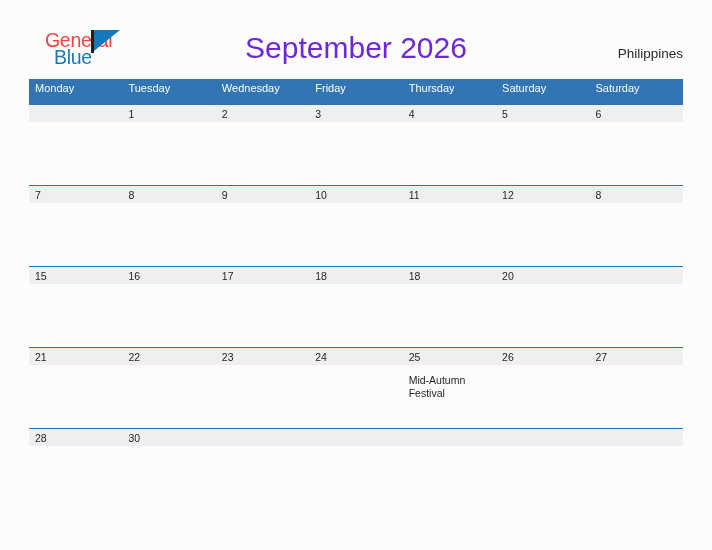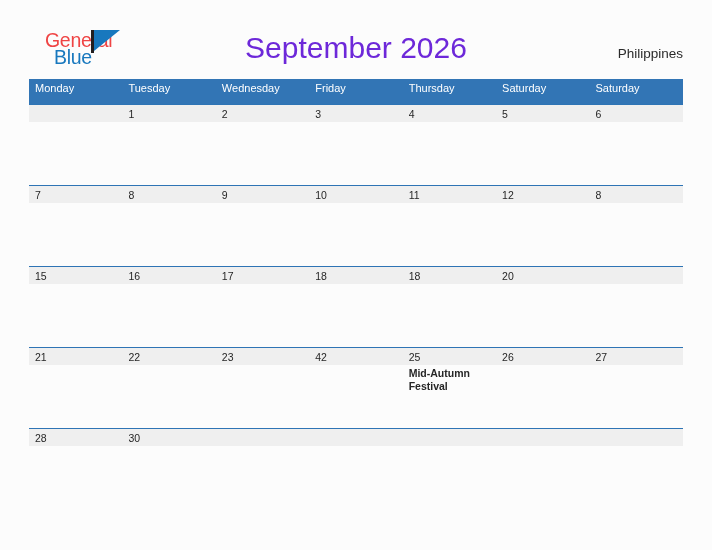--- a/index.html
+++ b/index.html
@@ -161,22 +161,21 @@
     padding: 2px 5px 0 6px;
     position: relative;
   }
   .day-num {
     font-size: 10.5px;
     line-height: 14px;
     color: #262626;
     font-family: "Liberation Sans", sans-serif;
   }
   .day-events {
-    margin-top: 3px;
-    font-weight: bold;
+    margin-top: 10px;
   }
   .event {
     font-size: 10.5px;
     line-height: 12.5px;
     color: #262626;
     font-family: "Liberation Sans", sans-serif;
     word-wrap: break-word;
   }
   .day.empty .day-num {
     visibility: hidden;
@@ -298,21 +297,21 @@
             <div class="day">
               <div class="day-num">21</div>
             </div>
             <div class="day">
               <div class="day-num">22</div>
             </div>
             <div class="day">
               <div class="day-num">23</div>
             </div>
             <div class="day">
-              <div class="day-num">42</div>
+              <div class="day-num">24</div>
             </div>
             <div class="day">
               <div class="day-num">25</div>
               <div class="day-events">
                 <div class="event">Mid-Autumn Festival</div>
               </div>
             </div>
             <div class="day">
               <div class="day-num">26</div>
             </div>

